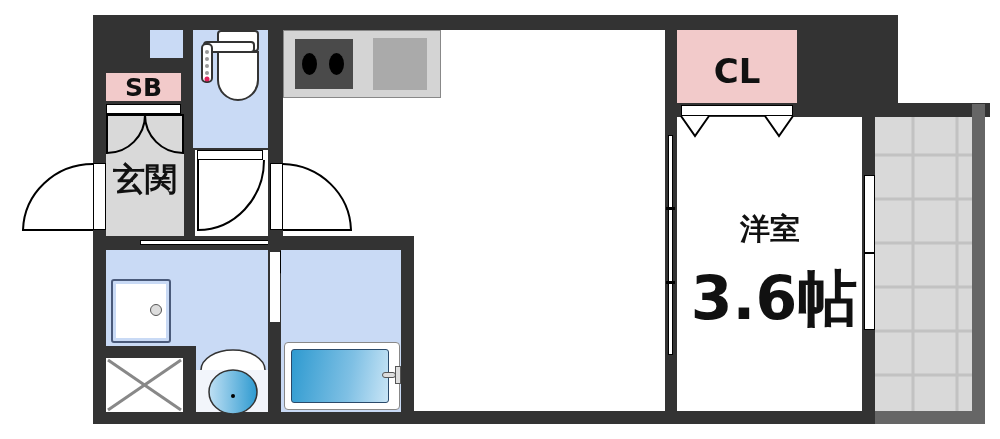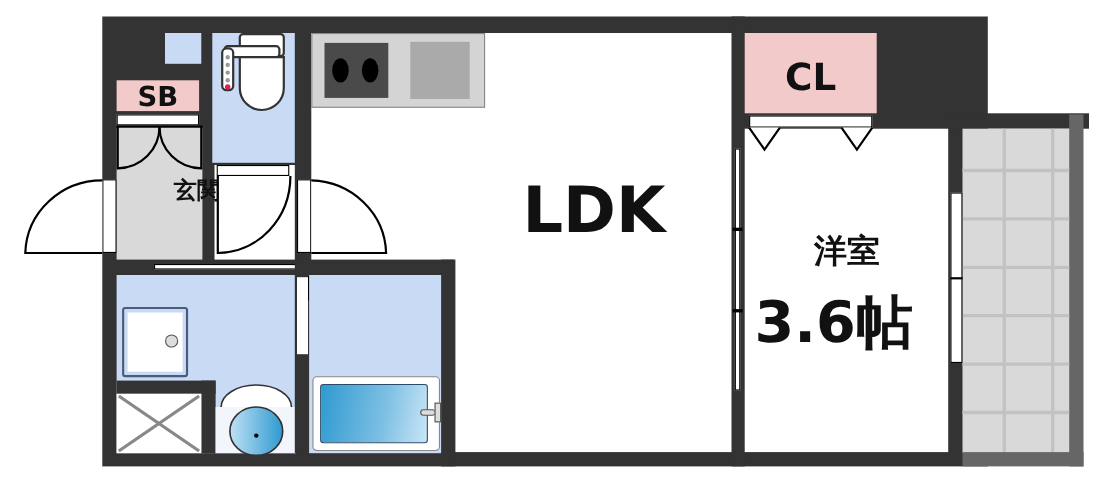--- a/index.html
+++ b/index.html
@@ -23,31 +23,30 @@
   <div class="abs" style="left:283px;top:30px;width:383px;height:381px;background:#fff;"></div>
 
   <div class="abs" style="left:195px;top:150px;width:73px;height:86px;background:#fff;"></div>
 
   <div class="abs" style="left:283px;top:30px;width:158px;height:68px;background:#d4d4d4;border:1px solid #888;"></div>
   <div class="abs" style="left:295px;top:39px;width:58px;height:50px;background:#4a4a4a;"></div>
   <div class="abs" style="left:302px;top:53px;width:15px;height:22px;border-radius:50%;background:#000;"></div>
   <div class="abs" style="left:329px;top:53px;width:15px;height:22px;border-radius:50%;background:#000;"></div>
   <div class="abs" style="left:373px;top:38px;width:54px;height:52px;background:#aaaaaa;"></div>
 
-  <div class="abs label" style="left:440px;top:162px;width:200px;font-size:58px;">LDK</div>
 
   <div class="abs wall" style="left:665px;top:15px;width:12px;height:409px;"></div>
 
   <div class="abs" style="left:668px;top:135px;width:5px;height:220px;background:#fff;border:1px solid #000;"></div>
   <div class="abs" style="left:666px;top:207px;width:9px;height:3px;background:#000;"></div>
   <div class="abs" style="left:666px;top:281px;width:9px;height:3px;background:#000;"></div>
 
   <div class="abs" style="left:677px;top:117px;width:185px;height:294px;background:#fff;"></div>
   <div class="abs label" style="left:680px;top:214px;width:180px;font-size:30px;">洋室</div>
-  <div class="abs label" style="left:668px;top:268px;width:180px;font-size:52px;">3.6帖</div>
+  <div class="abs label" style="left:684px;top:268px;width:180px;font-size:60px;">3.6帖</div>
 
   <div class="abs pink" style="left:677px;top:30px;width:120px;height:73px;"></div>
   <div class="abs label" style="left:677px;top:54px;width:120px;font-size:34px;">CL</div>
   <div class="abs" style="left:681px;top:105px;width:112px;height:11px;background:#fff;border:1px solid #000;"></div>
   <svg style="left:681px;top:116px;" width="112" height="22">
     <polyline points="0,0 14,20 28,0" fill="#fff" stroke="#000" stroke-width="2"></polyline>
     <polyline points="84,0 98,20 112,0" fill="#fff" stroke="#000" stroke-width="2"></polyline>
   </svg>
 
   <div class="abs" style="left:875px;top:117px;width:102px;height:295px;background:#d9d9d9;"></div>
@@ -73,21 +72,21 @@
   <div class="abs pink" style="left:106px;top:73px;width:75px;height:28px;"></div>
   <div class="abs label" style="left:106px;top:75px;width:75px;font-size:25px;">SB</div>
   <div class="abs" style="left:106px;top:104px;width:75px;height:10px;background:#fff;border:1px solid #000;"></div>
 
   <div class="abs gray" style="left:106px;top:116px;width:78px;height:120px;"></div>
   <svg style="left:106px;top:115px;" width="78" height="40">
     <path d="M1,0 L1,38 A38,38 0 0 0 39,0" fill="none" stroke="#000" stroke-width="2"></path>
     <path d="M77,0 L77,38 A38,38 0 0 1 39,0" fill="none" stroke="#000" stroke-width="2"></path>
     <line x1="0" y1="0" x2="78" y2="0" stroke="#000" stroke-width="2"></line>
   </svg>
-  <div class="abs label" style="left:106px;top:163px;width:78px;font-size:21px;margin-left:34px;">玄関</div>
+  <div class="abs label" style="left:106px;top:163px;width:78px;font-size:32px;">玄関</div>
 
   <div class="abs" style="left:93px;top:163px;width:13px;height:67px;background:#fff;border:1px solid #000;"></div>
   <svg style="left:20px;top:162px;" width="80" height="70">
     <path d="M73,2 A70,68 0 0 0 3,68 L73,68" fill="#fff" stroke="#000" stroke-width="2"></path>
   </svg>
 
   <div class="abs blue" style="left:193px;top:30px;width:75px;height:118px;"></div>
   <svg style="left:200px;top:28px;" width="62" height="80">
     <rect x="18" y="3" width="40" height="20" rx="3" fill="#fff" stroke="#333" stroke-width="2"></rect>
     <rect x="4" y="14" width="50" height="10" rx="3" fill="#fff" stroke="#333" stroke-width="2"></rect>

